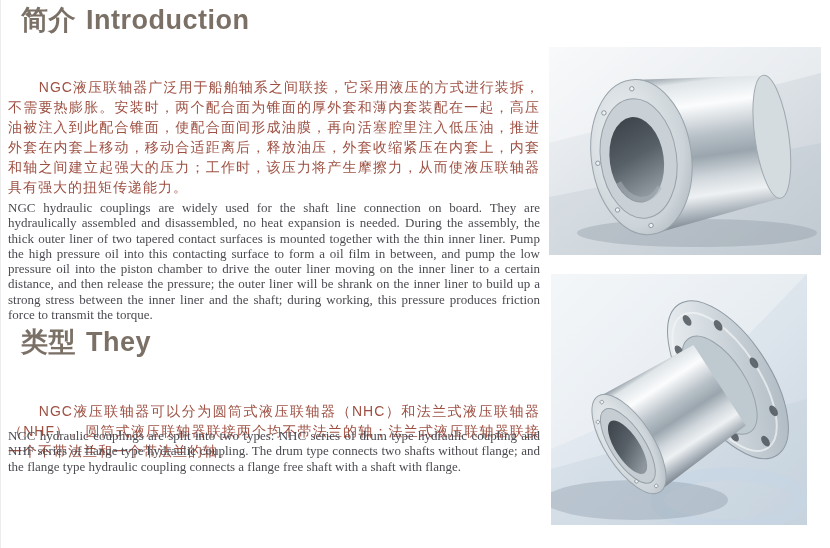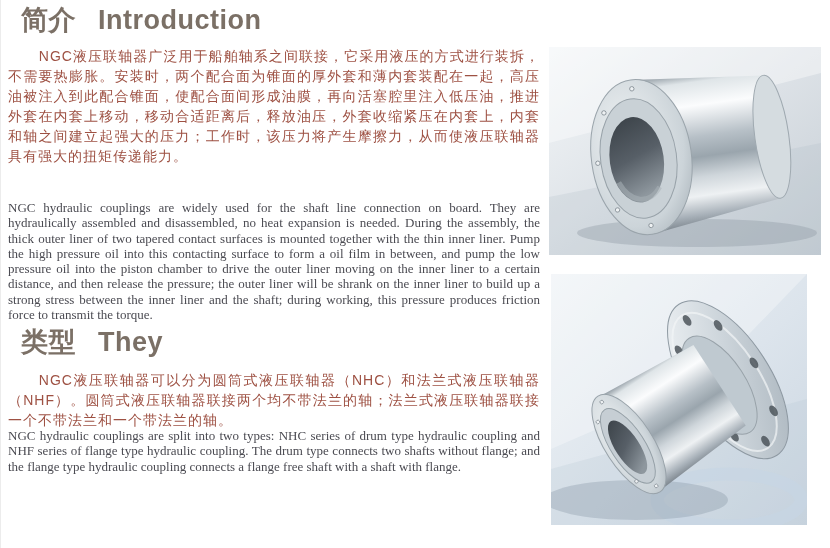--- a/index.html
+++ b/index.html
@@ -8,28 +8,29 @@
     position:relative; width:830px; height:548px; background:#ffffff;
     overflow:hidden; border-left:1px solid #ececec;
     font-family:"Liberation Sans", sans-serif;
   }
   .text-col { position:absolute; left:0; top:0; width:544px; }
   .sec-heading {
     position:absolute; left:20px; font-weight:bold; font-size:27px;
     letter-spacing:0.5px; color:#7b7066; white-space:nowrap;
     font-family:"Liberation Sans", sans-serif;
   }
-  .sec-heading .zh { margin-right:22px; }
+  .sec-heading .zh { margin-right:10px; }
   #intro-heading { top:2px; }
   #type-heading  { top:324px; }
   .para-zh {
     position:absolute; left:7px; width:532px;
     font-size:14px; line-height:20px; letter-spacing:1px;
     color:#9e5143; text-align:justify; text-indent:2.2em;
     font-family:"Liberation Sans", sans-serif;
+    margin-top:31px;
   }
   #intro-zh { top:46px; }
   #type-zh  { top:370px; }
   .para-en {
     position:absolute; left:7px; width:532px;
     font-size:13px; line-height:15.3px;
     color:#4b4b52; text-align:justify;
     font-family:"Liberation Serif", "DejaVu Serif", serif;
   }
   #intro-en { top:156px;margin-top:44px; }

